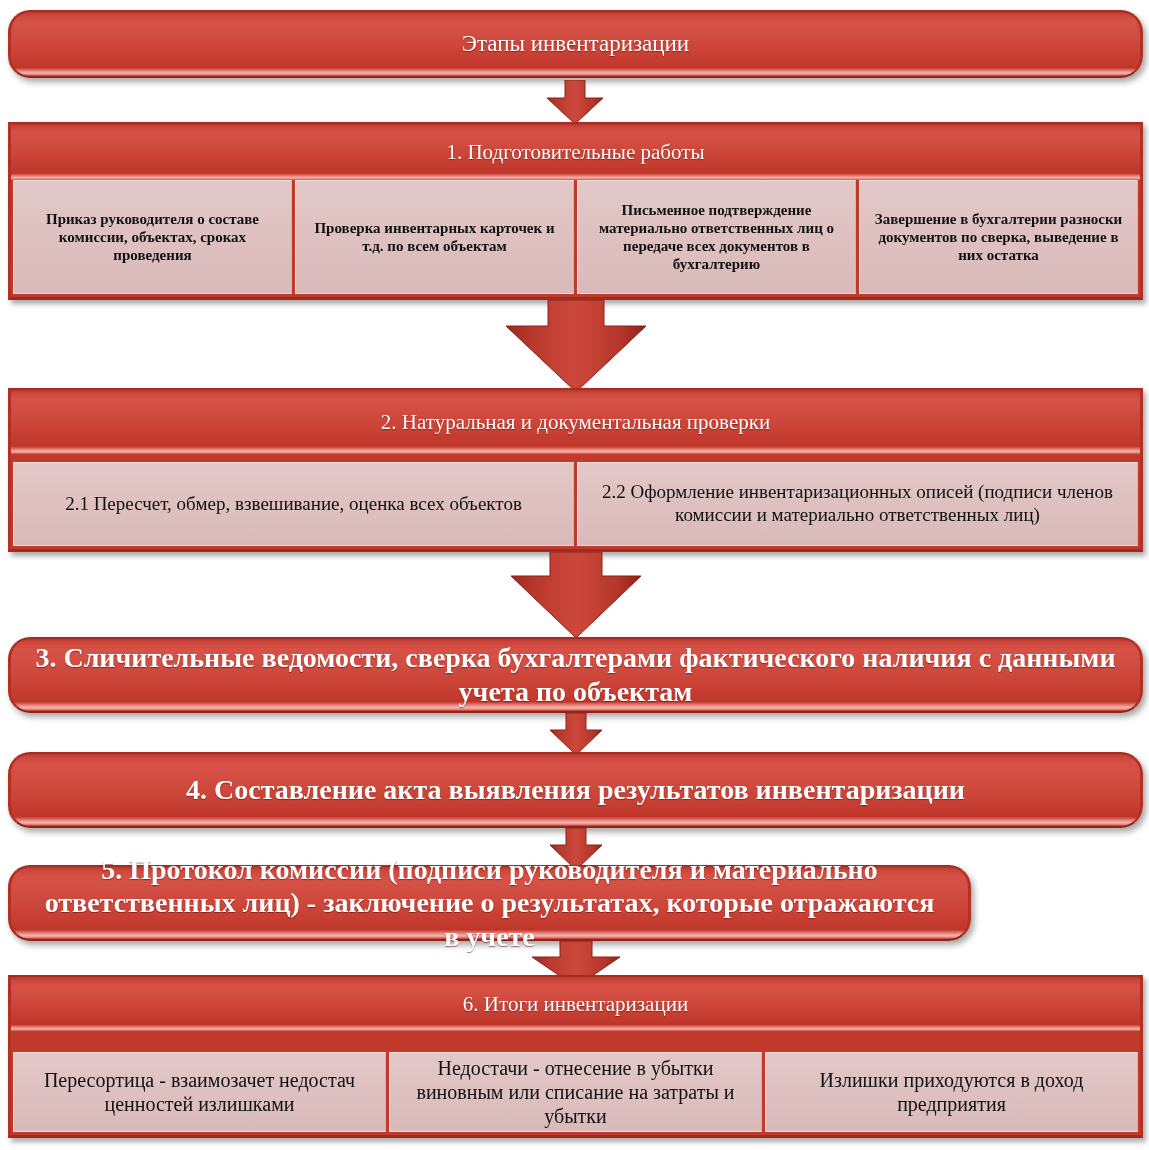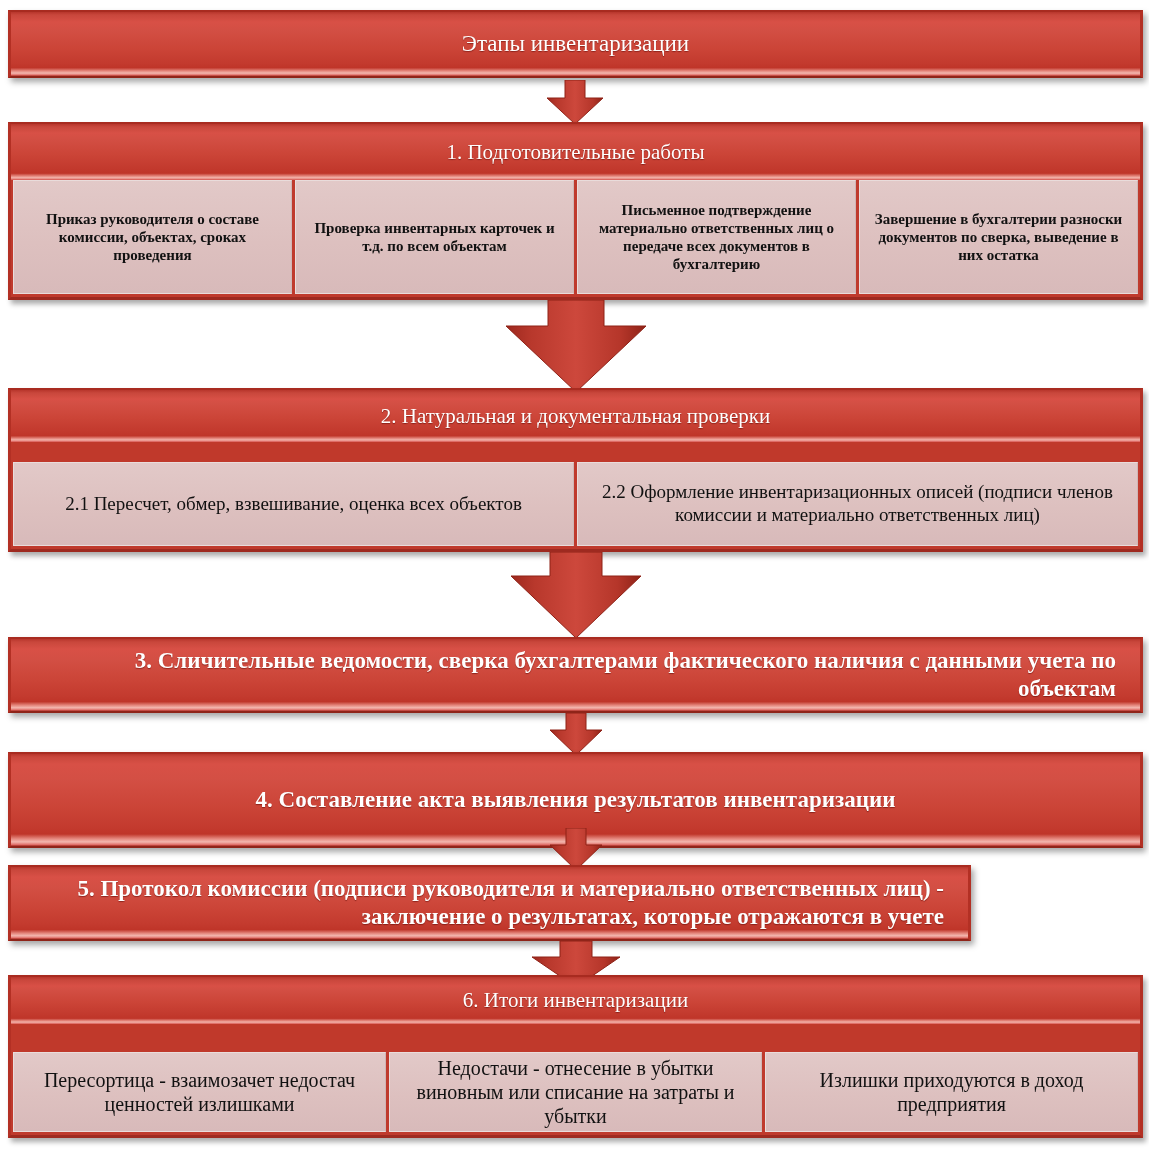--- a/index.html
+++ b/index.html
@@ -49,39 +49,40 @@
     padding:0 14px;
     line-height:1.18;
     text-shadow:0 1px 1px rgba(90,10,5,0.55);
   }
 
   
   .solo{
     position:absolute;
     box-sizing:border-box;
     display:flex;align-items:center;justify-content:center;
-    text-align:right;color:#fff;
+    text-align:center;color:#fff;
     border-left:3px solid #b33024;
     border-right:3px solid #b33024;
     border-top:2px solid #a82b20;
     border-bottom:2px solid #8f2419;
     box-shadow:3px 4px 6px rgba(0,0,0,0.35);
     background:
       linear-gradient(to bottom,
         #b8362c 0px,
         #c9473c 3px,
         #d85046 10px,
         #d34f44 28%,
         #cb4437 58%,
         #c33a2e 80%,
         #bf3529 87%,
         #e4867c 92%,
         #f3b7af 95.5%,
         #e0706a 98.5%,
         #a82a20 100%);
+    border-radius: 22px;
   }
   .solo .txt{
     padding:0 24px;line-height:1.2;
     text-shadow:0 1px 1px rgba(90,10,5,0.55);
   }
 
   
   .children{
     position:absolute;
     left:0;right:0;bottom:0;
@@ -105,21 +106,21 @@
   }
   .cell:last-child{margin-right:0;}
 
   
   .arrow{position:absolute;}
   .arrow svg{display:block;}
 
   
   .fs-title{font-size:23px;}
   .fs-head{font-size:21px;}
-  .fs-head-b{font-size:23px;font-weight:bold;}
+  .fs-head-b{font-size:28px;font-weight:bold;}
   .fs-cell-sm{font-size:15px;font-weight:bold;}
   .fs-cell-md{font-size:19px;}
   .fs-cell-lg{font-size:20px;}
 </style>
 </head>
 <body>
 
 <div class="stage">
 
   <div class="solo" style="left:8px;top:10px;width:1135px;height:68px;">
@@ -170,21 +171,21 @@
           <stop offset="50%" stop-color="#cd483c"></stop>
           <stop offset="82%" stop-color="#b5362a"></stop>
           <stop offset="100%" stop-color="#8e2217"></stop>
         </linearGradient>
       </defs>
       <polygon points="50,0 106,0 106,26 148,26 78,92 8,26 50,26" fill="url(#ag2)" stroke="#8e2217" stroke-width="1"></polygon>
     </svg>
   </div>
 
   <div class="group" style="left:8px;top:388px;width:1135px;height:164px;">
-    <div class="bar" style="height:52px;">
+    <div class="bar" style="height:64px;">
       <span class="txt fs-head">2. Натуральная и документальная проверки</span>
     </div>
     <div class="children" style="top:72px;">
       <div class="cell">
         <span class="fs-cell-md">2.1 Пересчет, обмер, взвешивание, оценка всех объектов</span>
       </div>
       <div class="cell">
         <span class="fs-cell-md">2.2 Оформление инвентаризационных описей (подписи членов комиссии и материально ответственных лиц)</span>
       </div>
     </div>
@@ -217,21 +218,21 @@
           <stop offset="18%" stop-color="#b8382c"></stop>
           <stop offset="50%" stop-color="#cd483c"></stop>
           <stop offset="82%" stop-color="#b5362a"></stop>
           <stop offset="100%" stop-color="#8e2217"></stop>
         </linearGradient>
       </defs>
       <polygon points="26,0 46,0 46,17 62,17 36,42 10,17 26,17" fill="url(#ag4)" stroke="#8e2217" stroke-width="1"></polygon>
     </svg>
   </div>
 
-  <div class="solo" style="left:8px;top:752px;width:1135px;height:96px;">
+  <div class="solo" style="left:8px;top:752px;width:1135px;height:76px;">
     <span class="txt fs-head-b">4. Составление акта выявления результатов инвентаризации</span>
   </div>
 
   <div class="arrow" style="left:540px;top:828px;width:72px;height:42px;">
     <svg width="72" height="42" viewBox="0 0 72 42">
       <defs>
         <linearGradient id="ag5" x1="0" y1="0" x2="1" y2="0">
           <stop offset="0%" stop-color="#9d281e"></stop>
           <stop offset="18%" stop-color="#b8382c"></stop>
           <stop offset="50%" stop-color="#cd483c"></stop>
@@ -256,21 +257,21 @@
           <stop offset="50%" stop-color="#cd483c"></stop>
           <stop offset="82%" stop-color="#b5362a"></stop>
           <stop offset="100%" stop-color="#8e2217"></stop>
         </linearGradient>
       </defs>
       <polygon points="36,0 68,0 68,16 96,16 52,46 8,16 36,16" fill="url(#ag6)" stroke="#8e2217" stroke-width="1"></polygon>
     </svg>
   </div>
 
   <div class="group" style="left:8px;top:975px;width:1135px;height:163px;">
-    <div class="bar" style="height:47px;">
+    <div class="bar" style="height:54px;">
       <span class="txt fs-head">6. Итоги инвентаризации</span>
     </div>
     <div class="children" style="top:47px;margin-top:28px;">
       <div class="cell">
         <span class="fs-cell-lg">Пересортица - взаимозачет недостач ценностей излишками</span>
       </div>
       <div class="cell">
         <span class="fs-cell-lg">Недостачи - отнесение в убытки виновным или списание на затраты и убытки</span>
       </div>
       <div class="cell">

